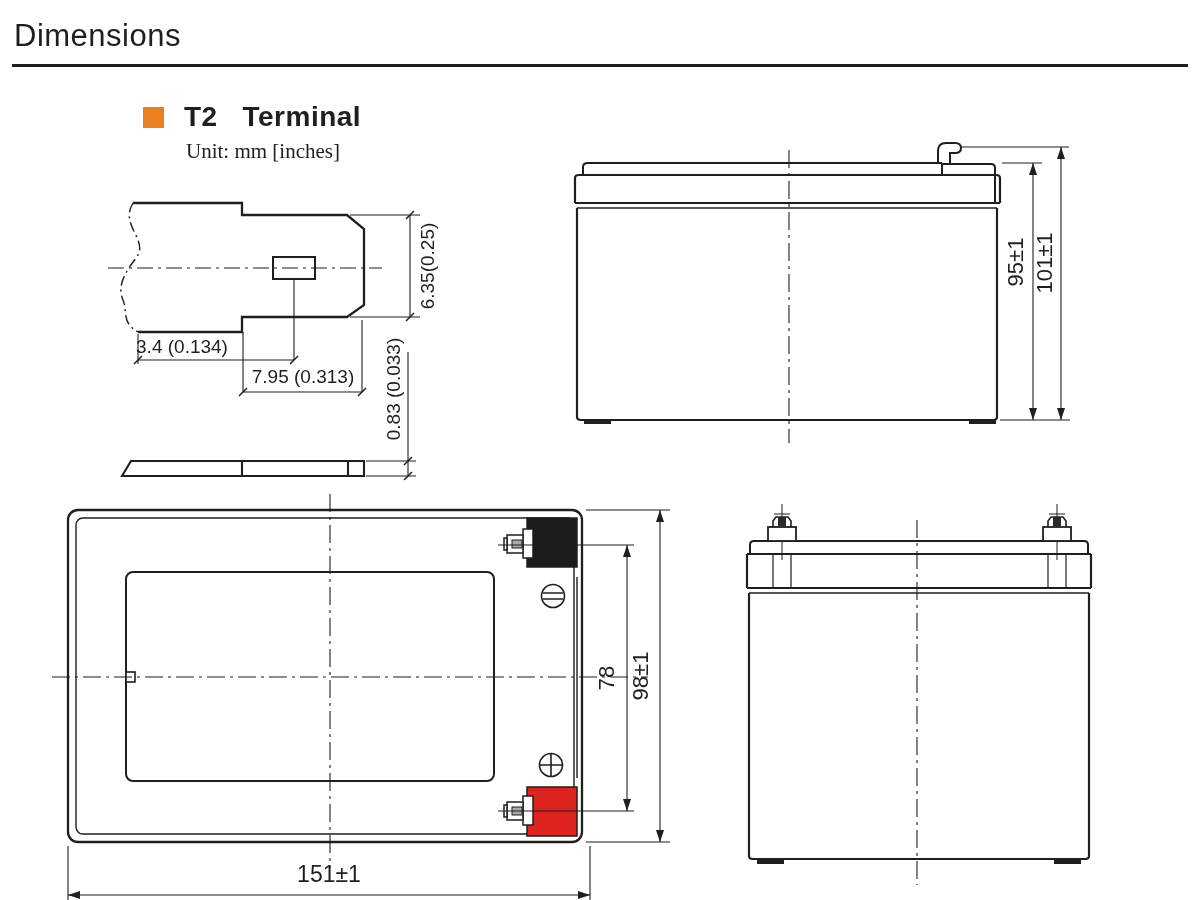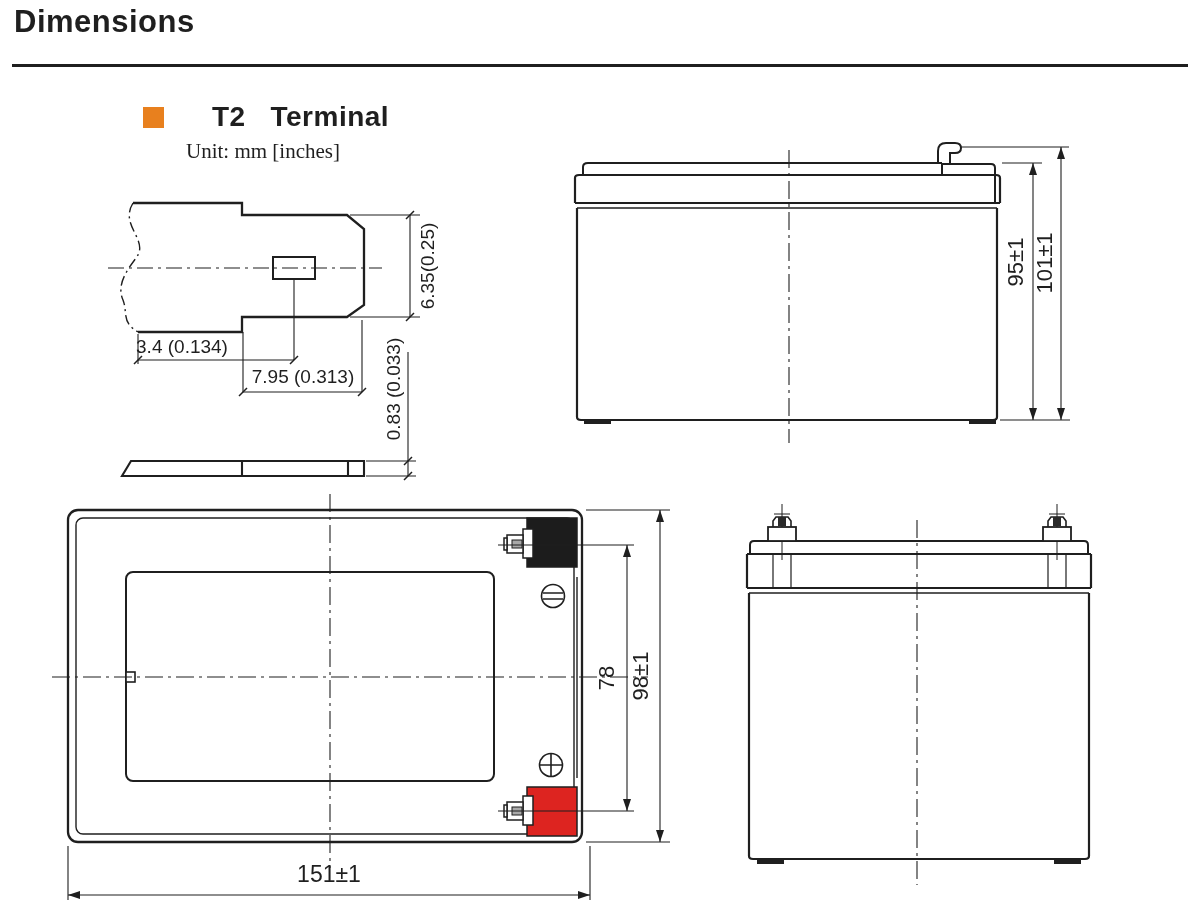--- a/index.html
+++ b/index.html
@@ -1,24 +1,24 @@
 <!DOCTYPE html>
 <html><head>
 <meta charset="utf-8">
 <style>
   html,body{margin:0;padding:0;background:#ffffff;}
   body{width:1200px;height:900px;position:relative;overflow:hidden;
        font-family:"Liberation Sans",sans-serif;color:#1f1f1f;}
-  .page-title{position:absolute;left:14px;top:4px;font-size:31px;font-weight:bold;
+  .page-title{position:absolute;left:14px;top:18px;font-size:31px;font-weight:normal;
               letter-spacing:.5px;text-align:center;}
   .rule{position:absolute;left:12px;top:64px;width:1176px;height:0;
         border-top:3px solid #1f1f1f;}
   .section-header{position:absolute;left:143px;top:101px;display:flex;
                   align-items:center;gap:20px;}
-  .section-title{font-size:28px;font-weight:bold;white-space:pre;letter-spacing:.5px;margin-left:28px;}
+  .section-title{font-size:28px;font-weight:bold;white-space:pre;letter-spacing:.5px;}
   .unit-label{position:absolute;left:186px;top:139px;font-size:21px;font-family:Liberation Serif, serif;}
   svg.drawing{position:absolute;left:0;top:0;}
   svg text{font-family:"Liberation Sans",sans-serif;fill:#1f1f1f;}
   .lbl{font-size:19px;}
   .lbl-big{font-size:22px;}
   .lbl-xl{font-size:23px;}
 </style>
 </head>
 <body>
 

